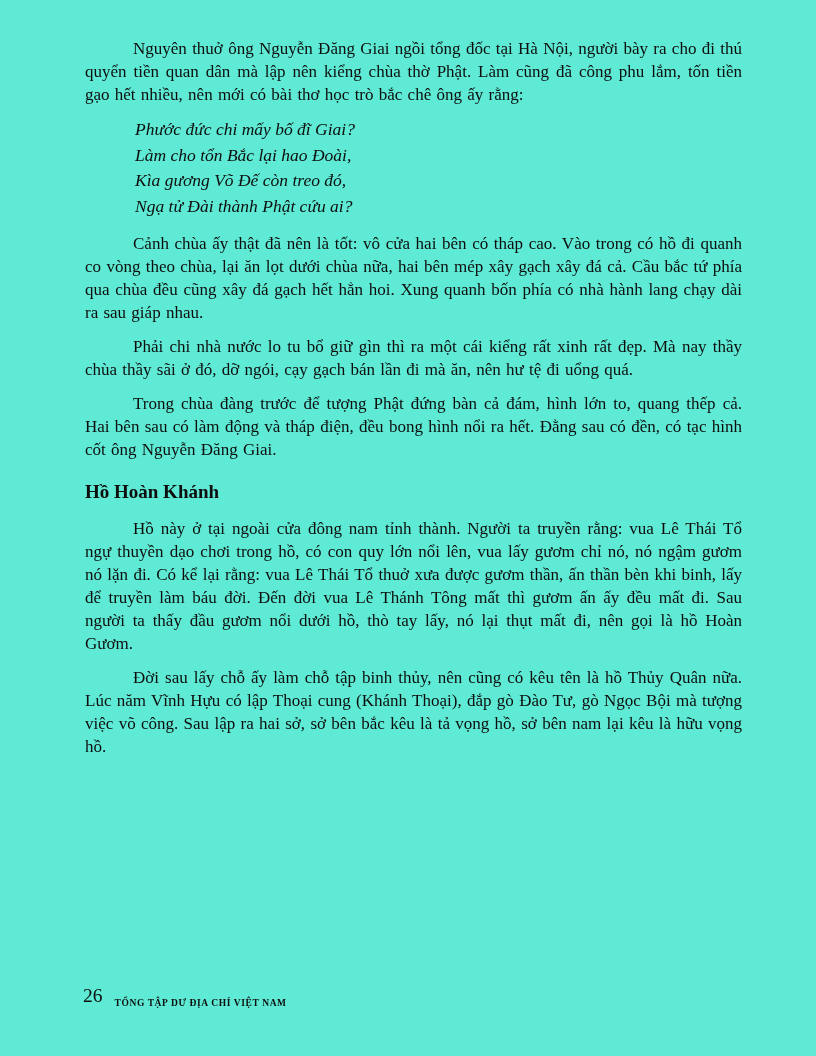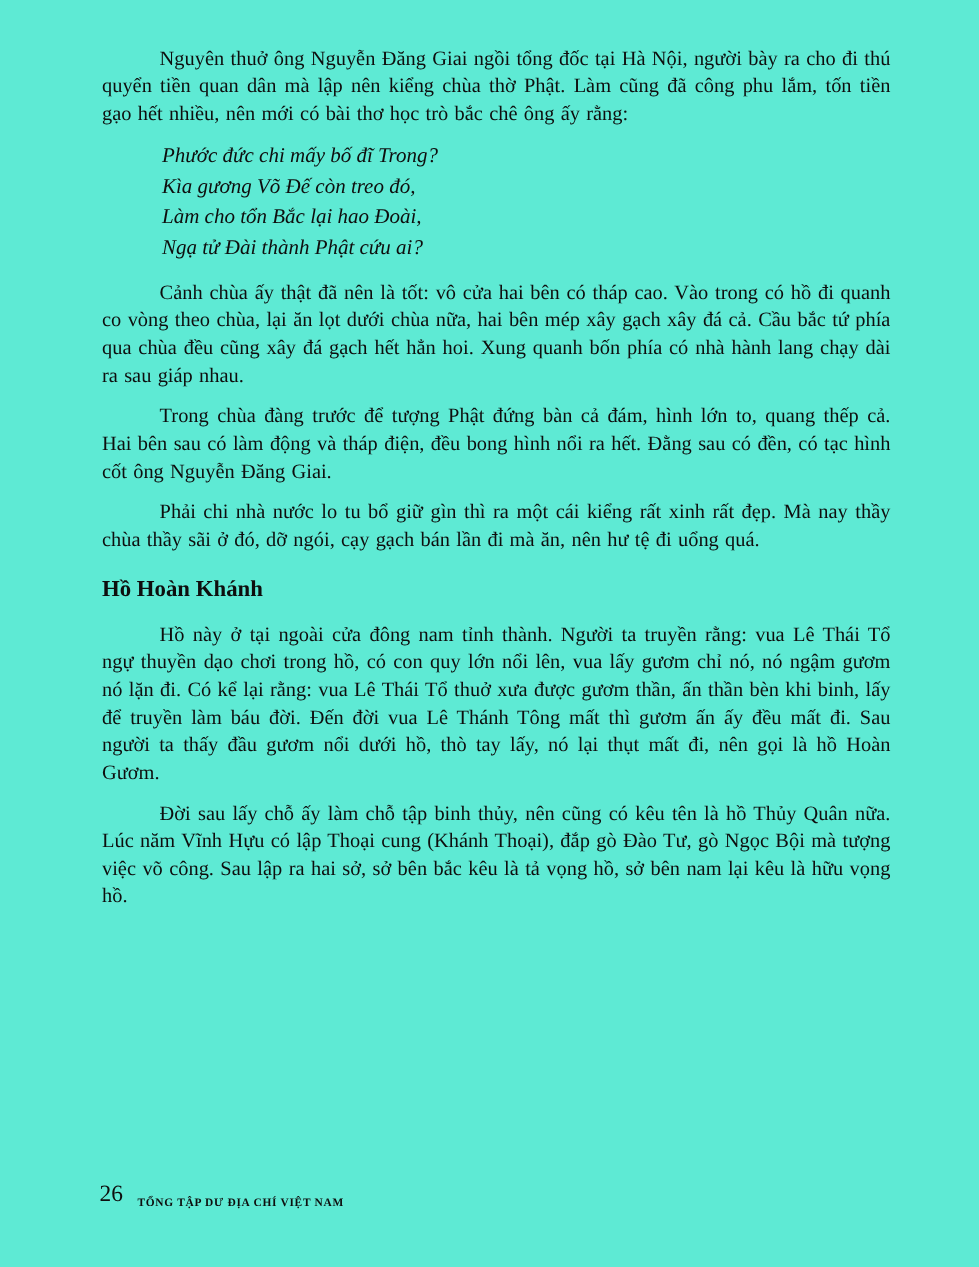--- a/index.html
+++ b/index.html
@@ -69,31 +69,31 @@
 </head>
 <body>
 
 <div class="page">
 
   <main class="text-block">
 
     <p>Nguyên thuở ông Nguyễn Đăng Giai ngồi tổng đốc tại Hà Nội, người bày ra cho đi thú quyển tiền quan dân mà lập nên kiểng chùa thờ Phật. Làm cũng đã công phu lắm, tốn tiền gạo hết nhiều, nên mới có bài thơ học trò bắc chê ông ấy rằng:</p>
 
     <div class="poem">
-      <div class="poem-line">Phước đức chi mấy bố đĩ Trong?</div>
+      <div class="poem-line">Phước đức chi mấy bố đĩ Giai?</div>
+      <div class="poem-line">Làm cho tổn Bắc lại hao Đoài,</div>
       <div class="poem-line">Kìa gương Võ Đế còn treo đó,</div>
-      <div class="poem-line">Làm cho tổn Bắc lại hao Đoài,</div>
       <div class="poem-line">Ngạ tử Đài thành Phật cứu ai?</div>
     </div>
 
     <p>Cảnh chùa ấy thật đã nên là tốt: vô cửa hai bên có tháp cao. Vào trong có hồ đi quanh co vòng theo chùa, lại ăn lọt dưới chùa nữa, hai bên mép xây gạch xây đá cả. Cầu bắc tứ phía qua chùa đều cũng xây đá gạch hết hẳn hoi. Xung quanh bốn phía có nhà hành lang chạy dài ra sau giáp nhau.</p>
 
+    <p>Phải chi nhà nước lo tu bổ giữ gìn thì ra một cái kiểng rất xinh rất đẹp. Mà nay thầy chùa thầy sãi ở đó, dỡ ngói, cạy gạch bán lần đi mà ăn, nên hư tệ đi uổng quá.</p>
+
     <p>Trong chùa đàng trước để tượng Phật đứng bàn cả đám, hình lớn to, quang thếp cả. Hai bên sau có làm động và tháp điện, đều bong hình nổi ra hết. Đằng sau có đền, có tạc hình cốt ông Nguyễn Đăng Giai.</p>
-
-    <p>Phải chi nhà nước lo tu bổ giữ gìn thì ra một cái kiểng rất xinh rất đẹp. Mà nay thầy chùa thầy sãi ở đó, dỡ ngói, cạy gạch bán lần đi mà ăn, nên hư tệ đi uổng quá.</p>
 
     <h2 class="section-heading">Hồ Hoàn Khánh</h2>
 
 
     <p>Hồ này ở tại ngoài cửa đông nam tỉnh thành. Người ta truyền rằng: vua Lê Thái Tổ ngự thuyền dạo chơi trong hồ, có con quy lớn nổi lên, vua lấy gươm chỉ nó, nó ngậm gươm nó lặn đi. Có kể lại rằng: vua Lê Thái Tổ thuở xưa được gươm thần, ấn thần bèn khi binh, lấy để truyền làm báu đời. Đến đời vua Lê Thánh Tông mất thì gươm ấn ấy đều mất đi. Sau người ta thấy đầu gươm nổi dưới hồ, thò tay lấy, nó lại thụt mất đi, nên gọi là hồ Hoàn Gươm.</p>
 
     <p>Đời sau lấy chỗ ấy làm chỗ tập binh thủy, nên cũng có kêu tên là hồ Thủy Quân nữa. Lúc năm Vĩnh Hựu có lập Thoại cung (Khánh Thoại), đắp gò Đào Tư, gò Ngọc Bội mà tượng việc võ công. Sau lập ra hai sở, sở bên bắc kêu là tả vọng hồ, sở bên nam lại kêu là hữu vọng hồ.</p>
 
 
   </main>

